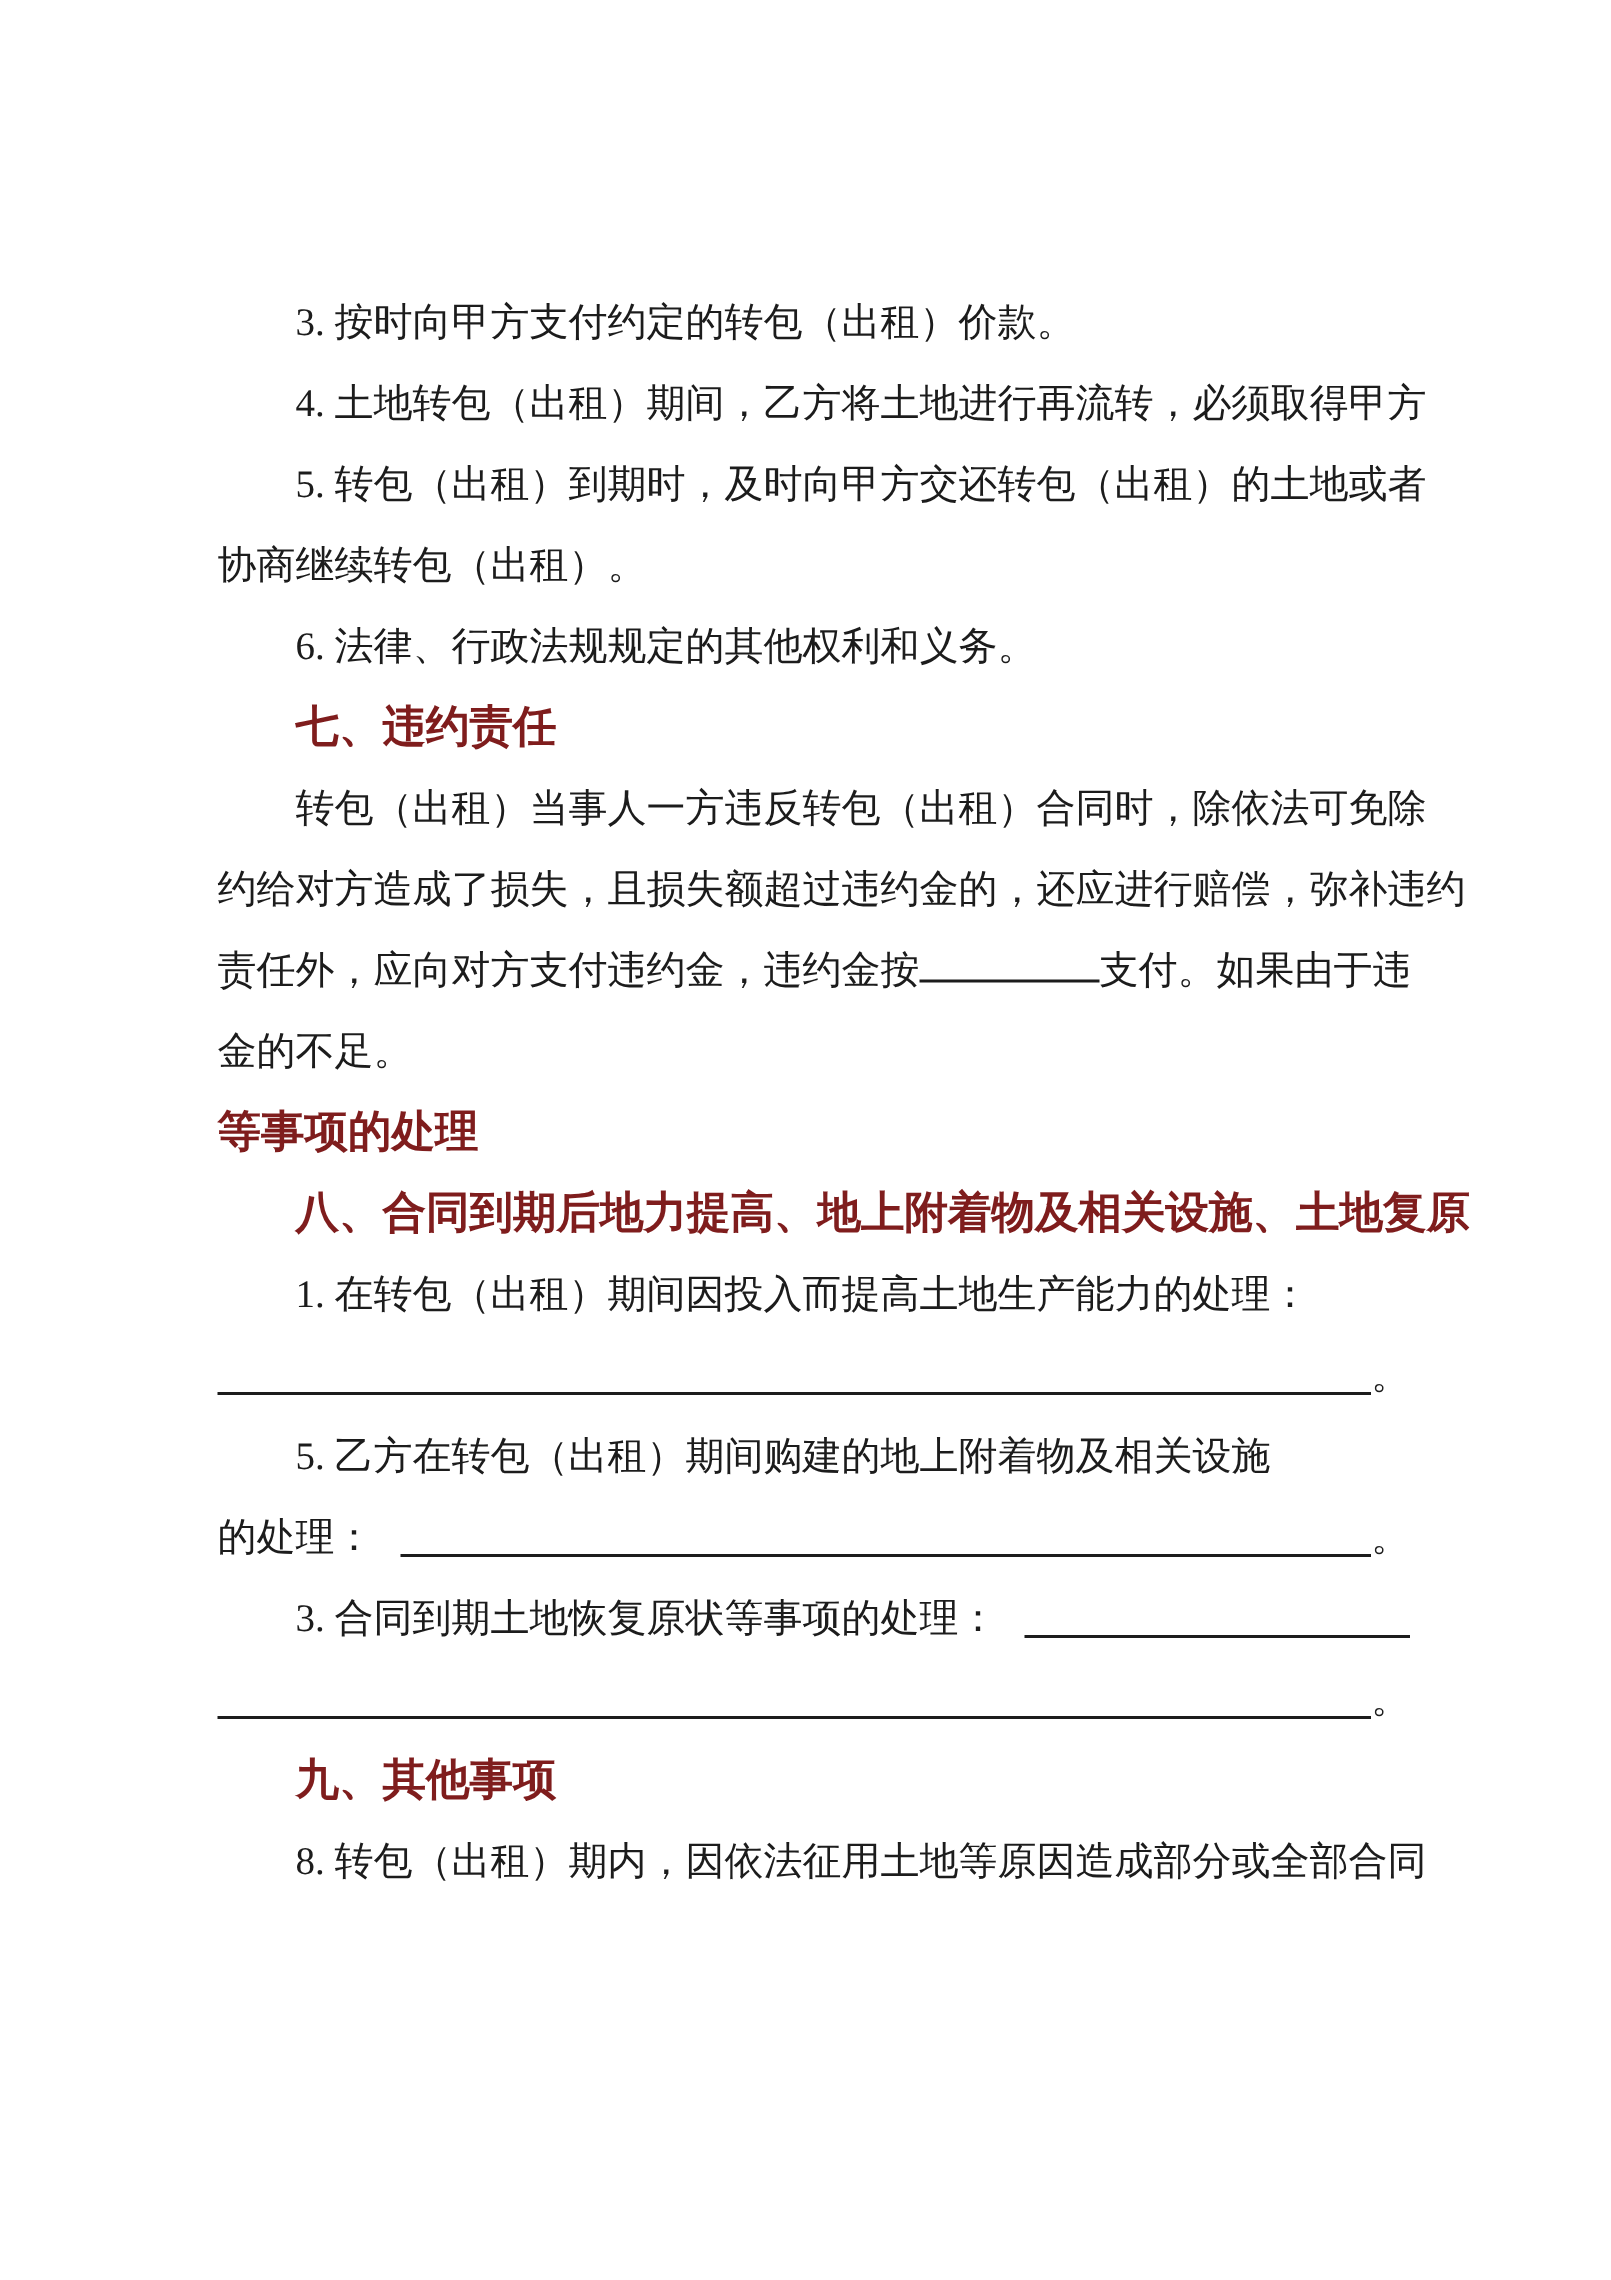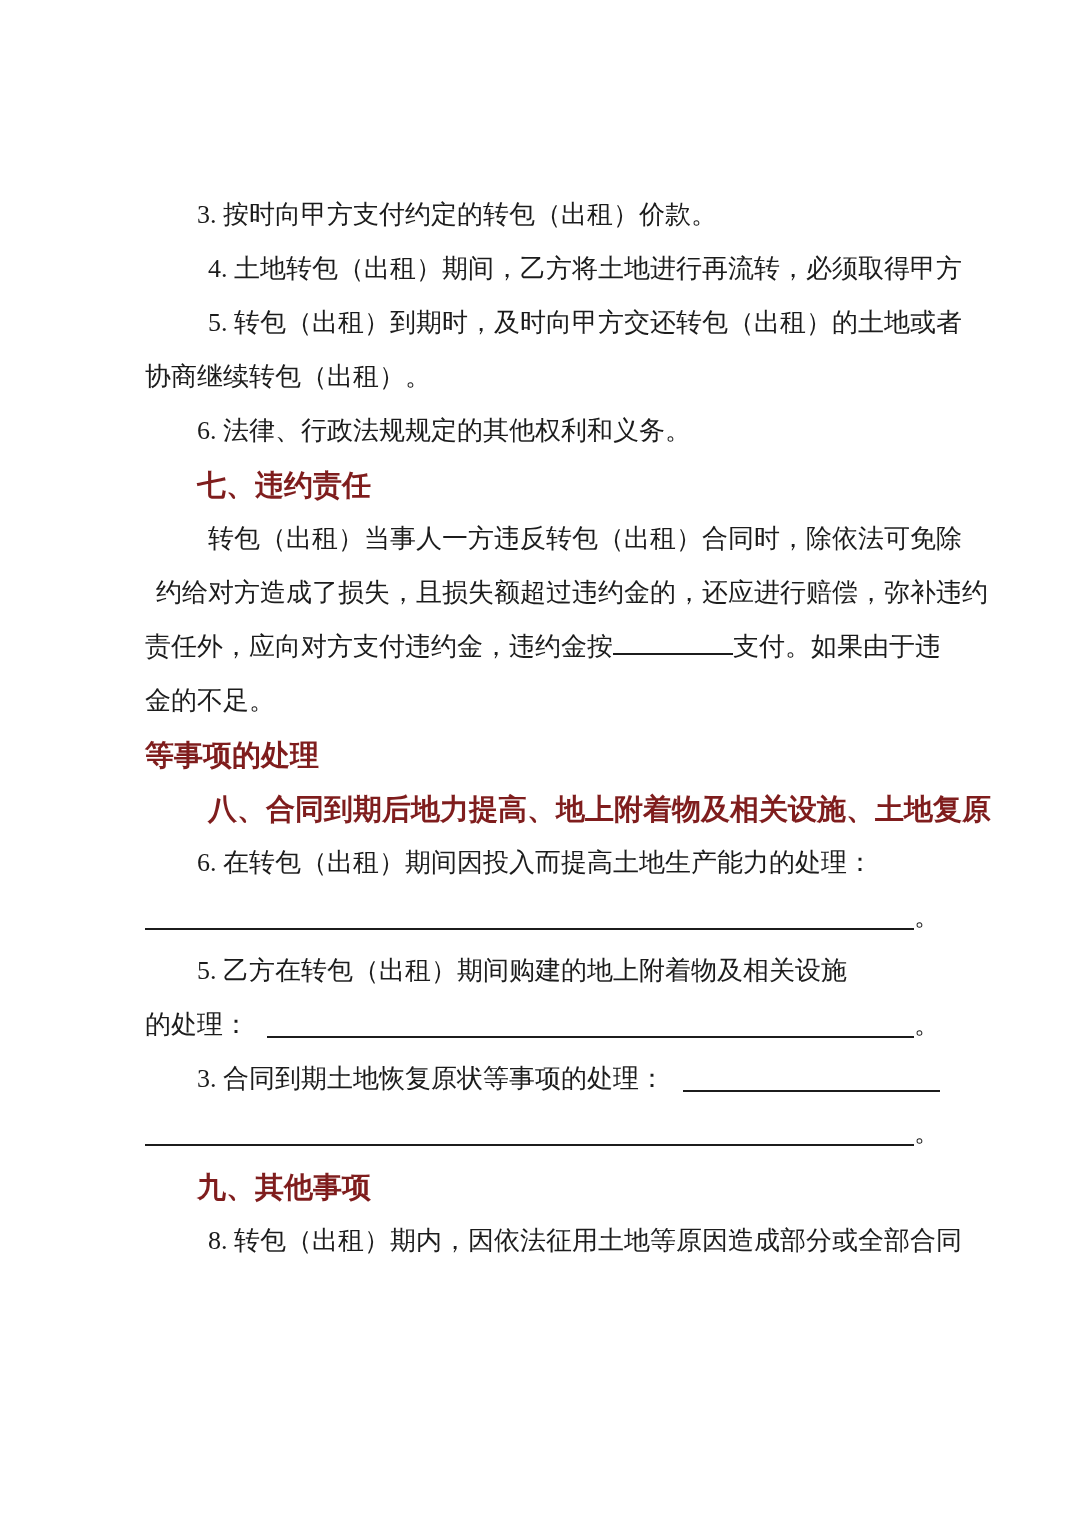--- a/index.html
+++ b/index.html
@@ -19,21 +19,21 @@
     top: 188px;
     width: 795px;
     font-size: 26px;
   }
   .line {
     height: 54px;
     line-height: 54px;
     white-space: nowrap;
   }
   .indent { text-indent: 52px; }
-  .fill { text-align: justify; text-align-last: justify; text-justify: inter-character; margin-left: 11px; }
+  .fill { text-align: justify; text-align-last: justify; text-justify: inter-character; }
   .heading {
     font-family: "Liberation Sans", "DejaVu Sans", sans-serif;
     font-weight: bold;
     font-size: 29px;
     color: #7f1d1d;
   }
   .blank-inline {
     display: inline-block;
     width: 120px;
     height: 1em;
@@ -80,21 +80,21 @@
     <div class="line indent heading">七、违约责任</div>
 
     <div class="line indent fill">转包（出租）当事人一方违反转包（出租）合同时，除依法可免除</div>
     <div class="line fill">约给对方造成了损失，且损失额超过违约金的，还应进行赔偿，弥补违约</div>
     <div class="line"><span>责任外，应向对方支付违约金，违约金按</span><span class="blank-inline"></span><span>支付。如果由于违</span></div>
     <div class="line">金的不足。</div>
 
     <div class="line heading">等事项的处理</div>
     <div class="line indent heading fill">八、合同到期后地力提高、地上附着物及相关设施、土地复原</div>
 
-    <div class="line indent">6. 在转包（出租）期间因投入而提高土地生产能力的处理：</div>
+    <div class="line indent">1. 在转包（出租）期间因投入而提高土地生产能力的处理：</div>
     <div class="line flexline">
       <div class="rule"></div>
       <span class="txt">。</span>
     </div>
 
     <div class="line indent">5. 乙方在转包（出租）期间购建的地上附着物及相关设施</div>
     <div class="line flexline">
       <span class="txt">的处理：</span>
       <div class="rule gap-left"></div>
       <span class="txt">。</span>

